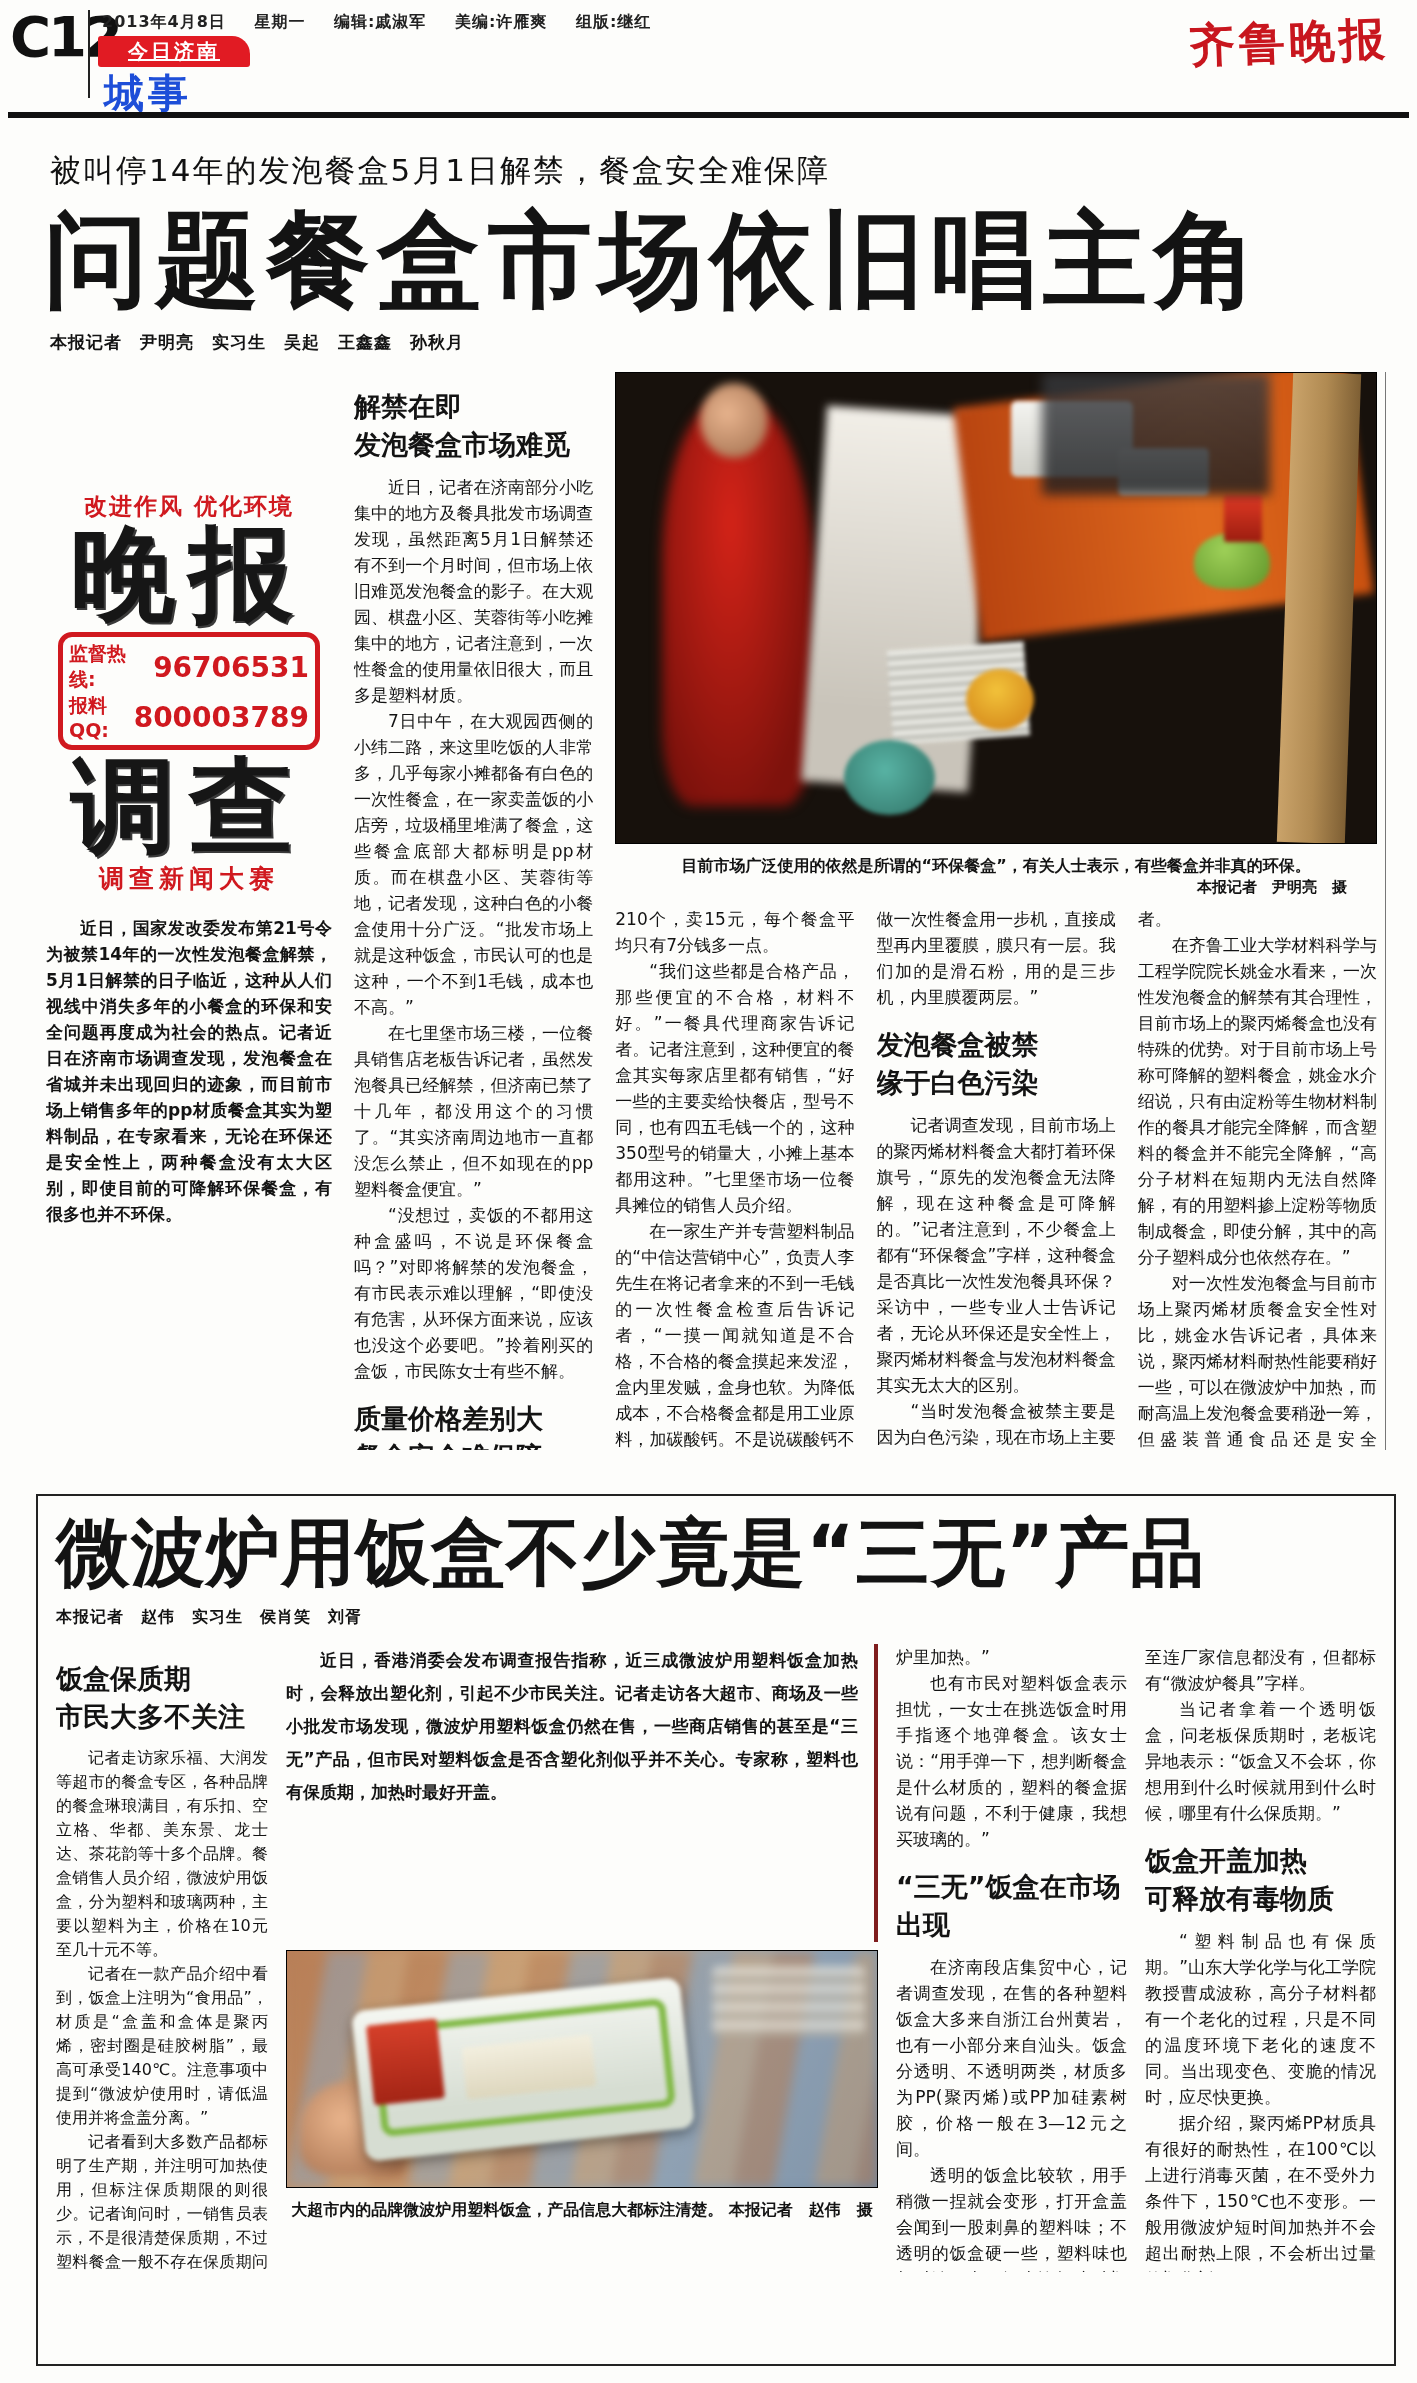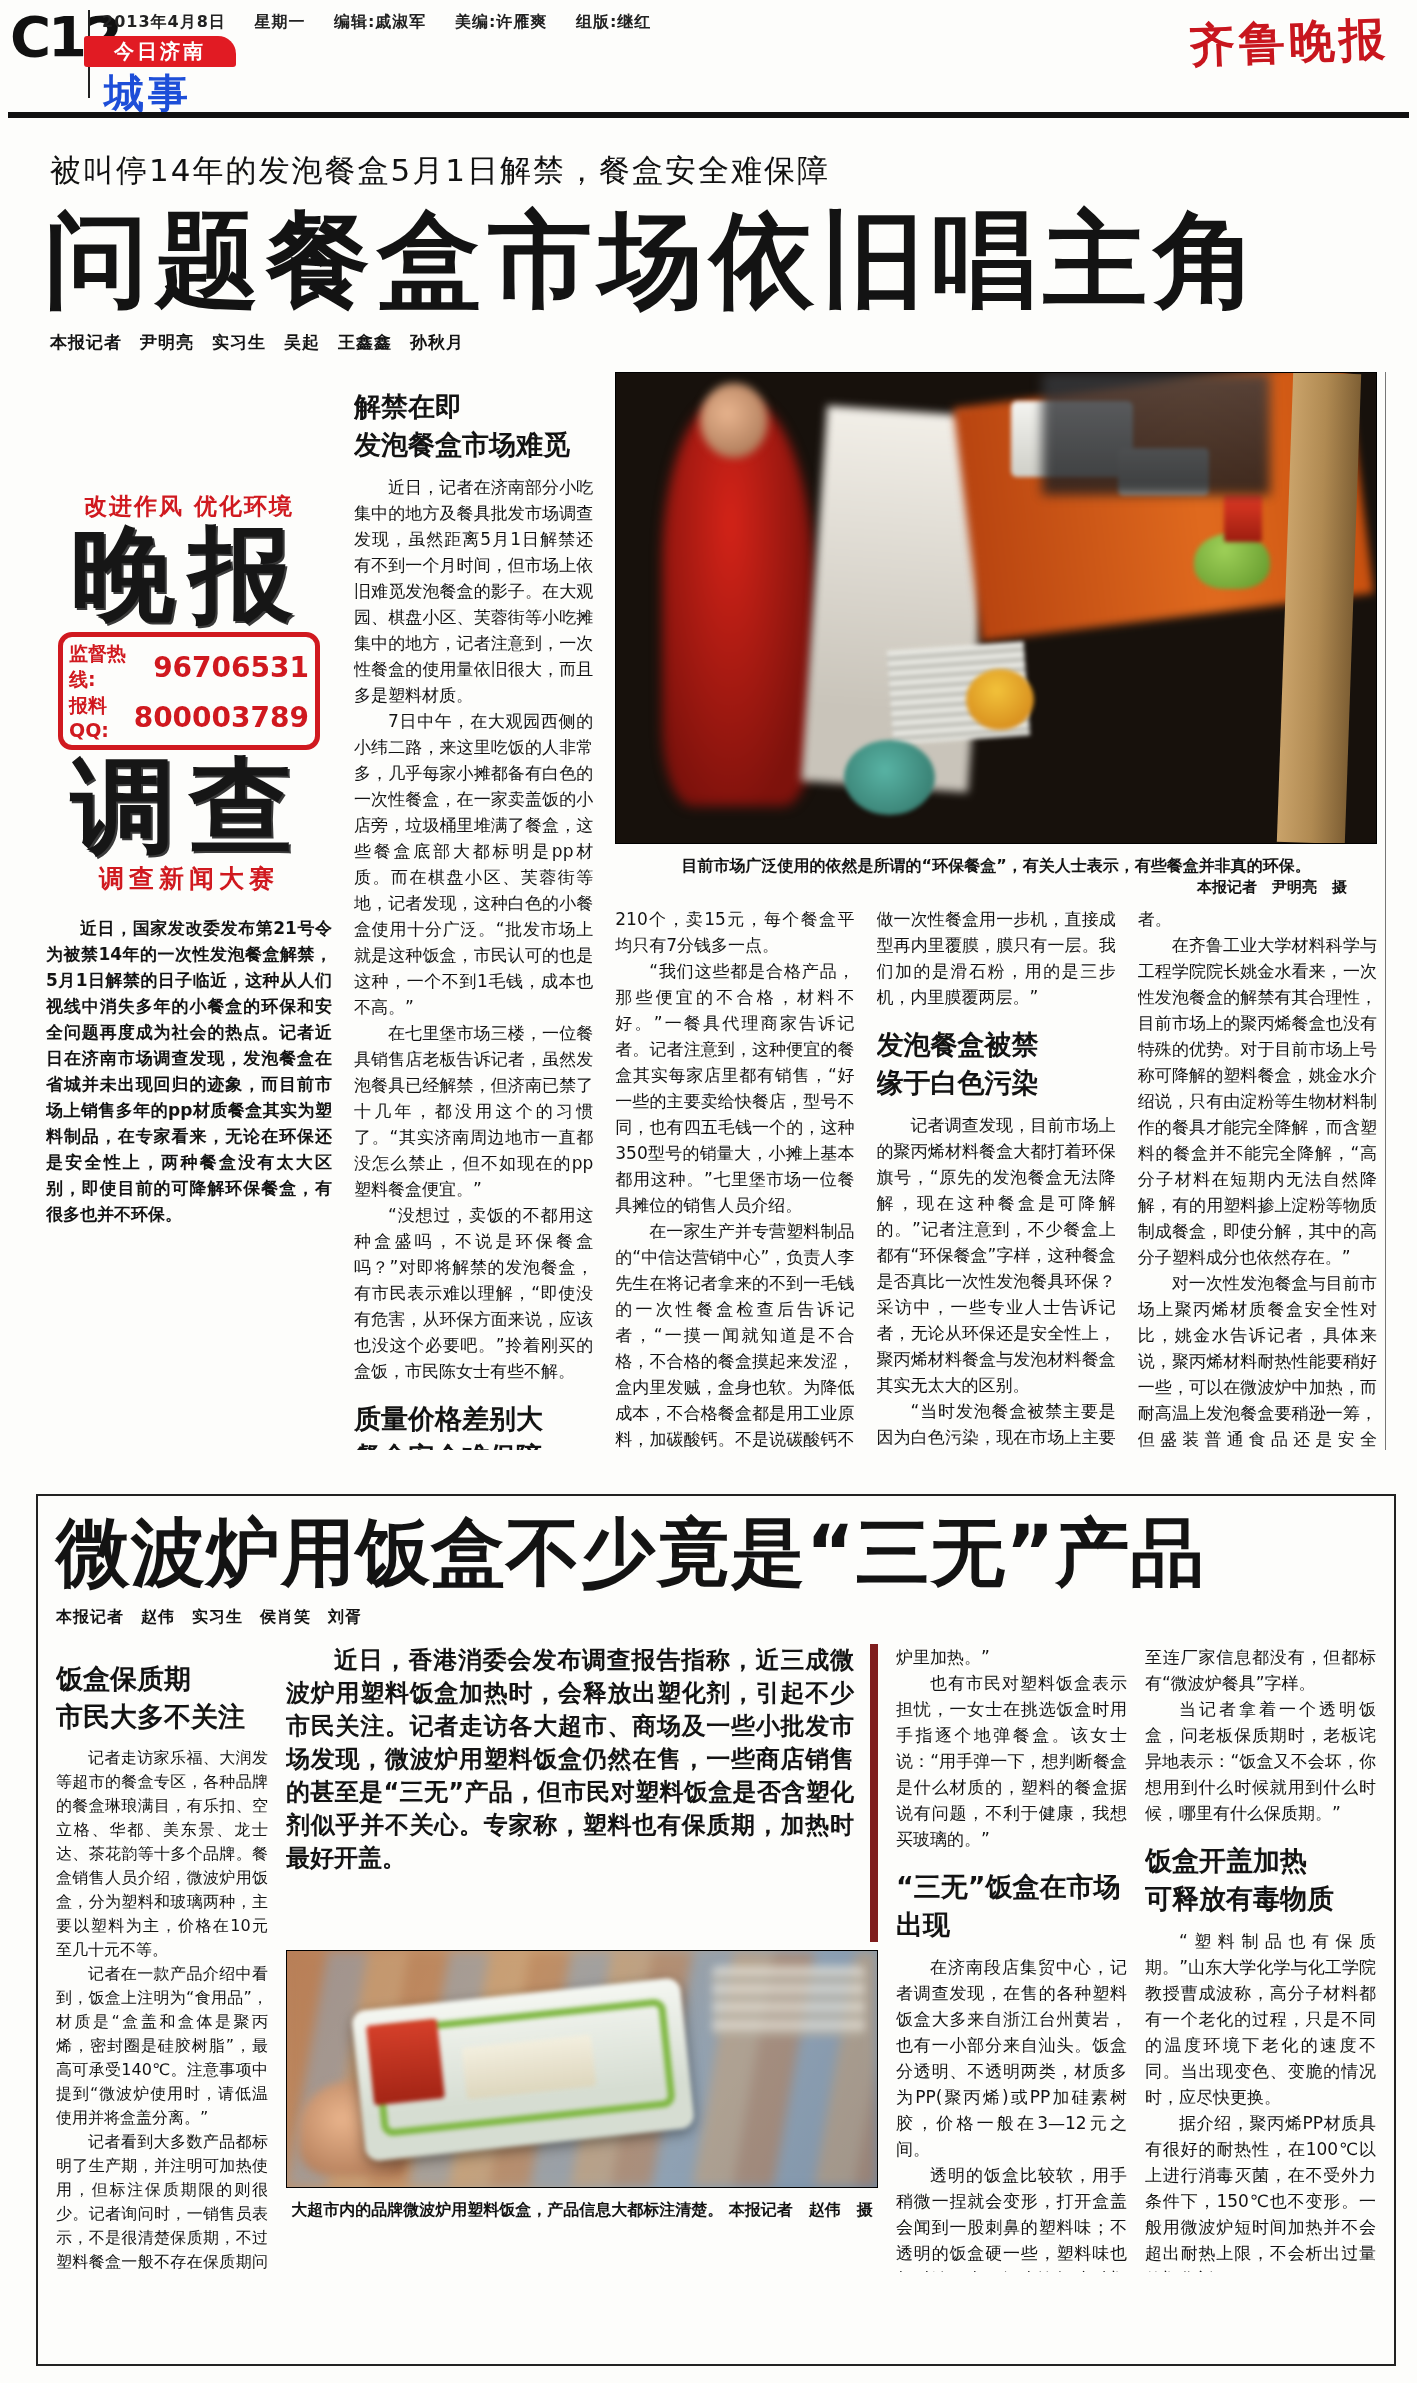--- a/index.html
+++ b/index.html
@@ -8,24 +8,24 @@
           background:#fdfdfb; color:#131313; overflow:hidden; }
 
   
   .hdr { position:absolute; left:0; top:0; width:1417px; height:108px; }
   .hdr-code { position:absolute; left:10px; top:4px; font-size:56px; font-weight:900;
               letter-spacing:-3px; color:#111; }
   .hdr-vrule { position:absolute; left:88px; top:10px; width:2px; height:88px; background:#222; }
   .hdr-date { position:absolute; left:102px; top:12px; font-size:16px; color:#222;
               font-weight:bold; letter-spacing:1px; }
   .hdr-date span { margin-right:22px; }
-  .hdr-tab { position:absolute; left:84px; top:36px; width:152px; height:31px;
+  .hdr-tab { position:absolute; left:98px; top:36px; width:152px; height:31px;
              background:#e11b23; color:#fff; font-size:20px; font-weight:900;
              text-align:center; line-height:31px; letter-spacing:3px;
-             border-radius:3px 18px 3px 3px; }
+             border-radius:3px 18px 3px 3px;text-decoration:underline; }
   .hdr-section { position:absolute; left:104px; top:66px; font-size:40px; font-weight:900;
                  color:#1d4ed8; letter-spacing:4px; }
   .masthead { position:absolute; right:28px; top:12px; font-size:46px; font-weight:900;
               color:#c8161e; font-family:"DejaVu Serif", serif;
               transform:rotate(-2deg); letter-spacing:4px; }
   .hdr-rule { position:absolute; left:8px; top:112px; width:1401px; height:6px; background:#111; }
 
   
   .a1 { position:absolute; left:36px; top:130px; width:1360px; height:1348px; }
   .a1-kicker { padding:20px 14px 0 14px; font-size:31px; color:#111; letter-spacing:2px; }
@@ -71,21 +71,21 @@
   .a2 { position:absolute; left:36px; top:1494px; width:1360px; height:872px;
         border:2px solid #222; padding:10px 18px; }
   .a2-head { font-size:74px; font-weight:900; letter-spacing:1px; line-height:1.1;
              white-space:nowrap; padding-top:6px; }
   .a2-sub { font-size:30px; font-weight:bold; margin-top:14px; letter-spacing:1px; }
   .a2-byline { font-size:16px; font-weight:bold; margin-top:14px; letter-spacing:1px; }
   .a2-body { display:grid; grid-template-columns:212px 592px 1fr 1fr; gap:18px;
              margin-top:16px; height:628px; overflow:hidden; }
   .a2-col1 p { font-size:16px; line-height:24px; }
   .a2-mid { display:flex; flex-direction:column; }
-  .a2-intro { border-right:8px solid #7f1d1d; padding-right:16px; font-size:24px;
+  .a2-intro { border-right:4px solid #7f1d1d; padding-right:16px; font-size:17px;
               font-weight:bold; line-height:33px; text-align:justify; text-indent:2em;
               height:298px; overflow:hidden; }
   .photo2 { position:relative; width:100%; height:238px; margin-top:8px;
             background:linear-gradient(120deg,#b77f5a,#c9a177 35%,#8fa3b5 70%,#6e86a0);
             border:1px solid #000; overflow:hidden; }
   .photo2 .sh { position:absolute; }
 
   .blur6 { filter:blur(6px); } .blur4 { filter:blur(4px); } .blur2 { filter:blur(2px); }
 </style>
 </head>

